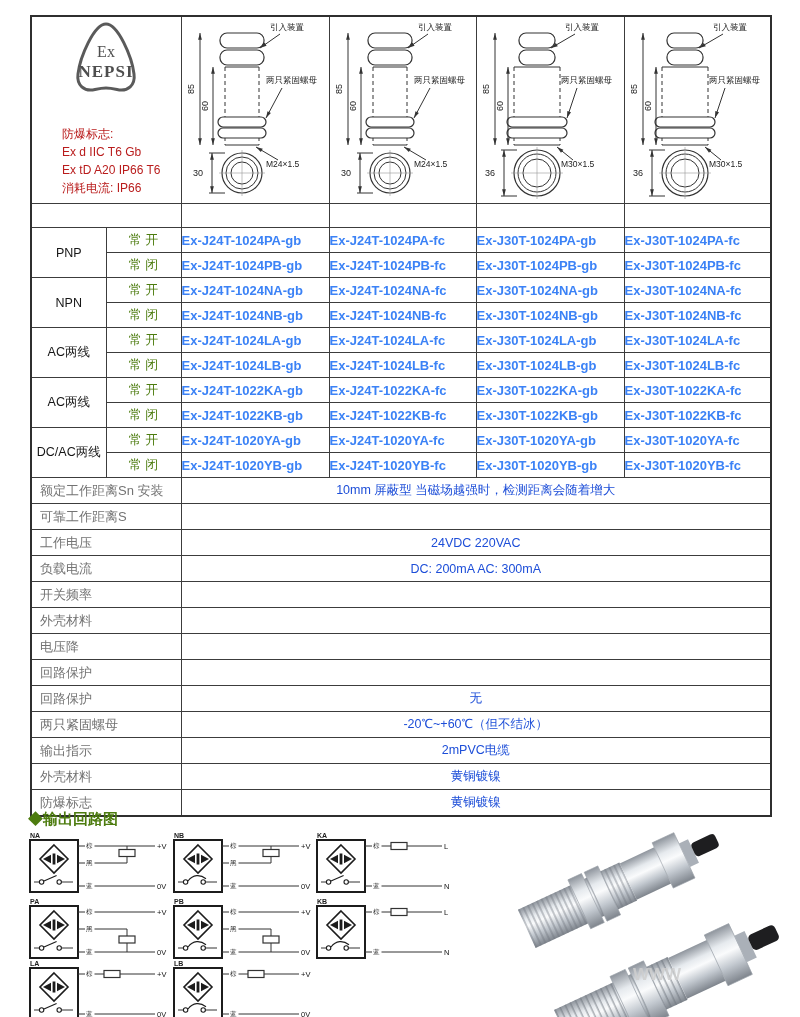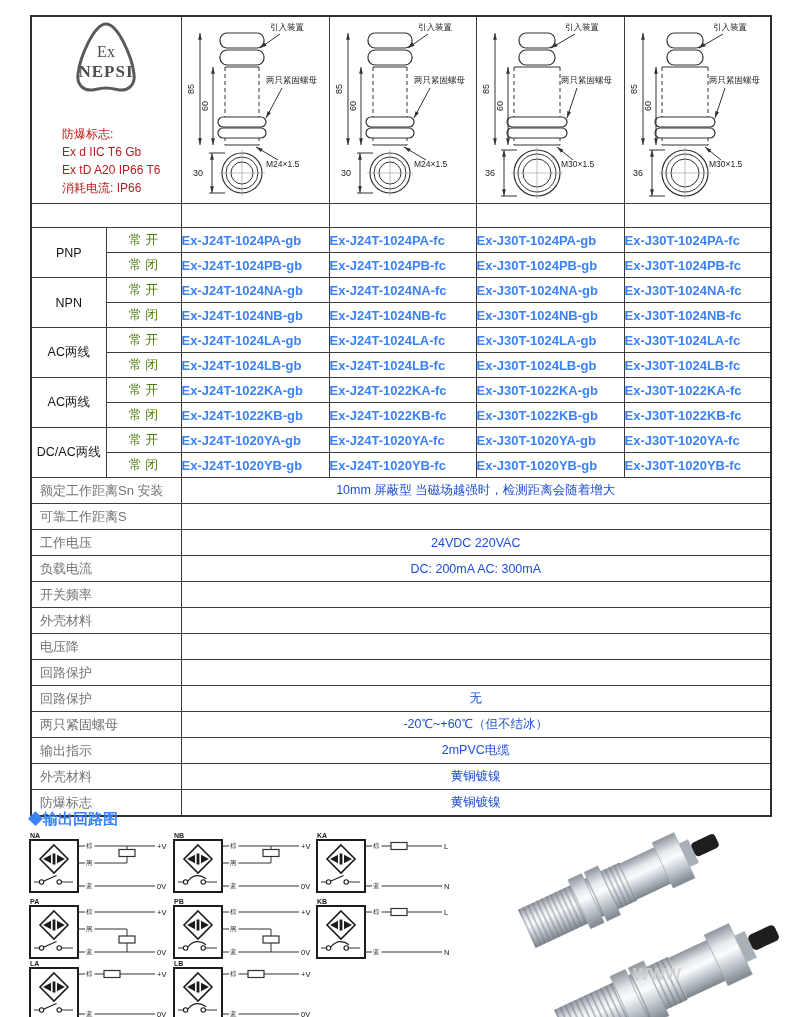--- a/index.html
+++ b/index.html
@@ -22,21 +22,21 @@
   .spec-value{font-size:12.5px;text-align:center;color:#1d4ed8;}
   
   .cert{margin:20px 0 0 30px;text-align:left;font-size:12px;line-height:1.5;color:#b91c1c;}
   
   .ln{stroke:#333;stroke-width:1;fill:none;}
   .sh{fill:#fff;stroke:#333;stroke-width:1.2;}
   .dsh{stroke:#333;stroke-width:1;fill:none;stroke-dasharray:4 3;}
   .dim{font:9px "Liberation Sans",sans-serif;fill:#222;}
   .lbl{font:8.5px "Liberation Sans",sans-serif;fill:#222;}
   
-  #circuit-title{position:absolute;left:28px;top:810px;font-size:15px;font-weight:bold;color:#3b82f6;}
+  #circuit-title{position:absolute;left:28px;top:810px;font-size:15px;font-weight:bold;color:#4d7c0f;}
   .circuit{position:absolute;width:145px;height:66px;}
   
   #photo{position:absolute;left:505px;top:812px;width:300px;height:205px;}
 </style>
 </head>
 <body>
 
 <div id="page">
 
   <table id="spec-table">

